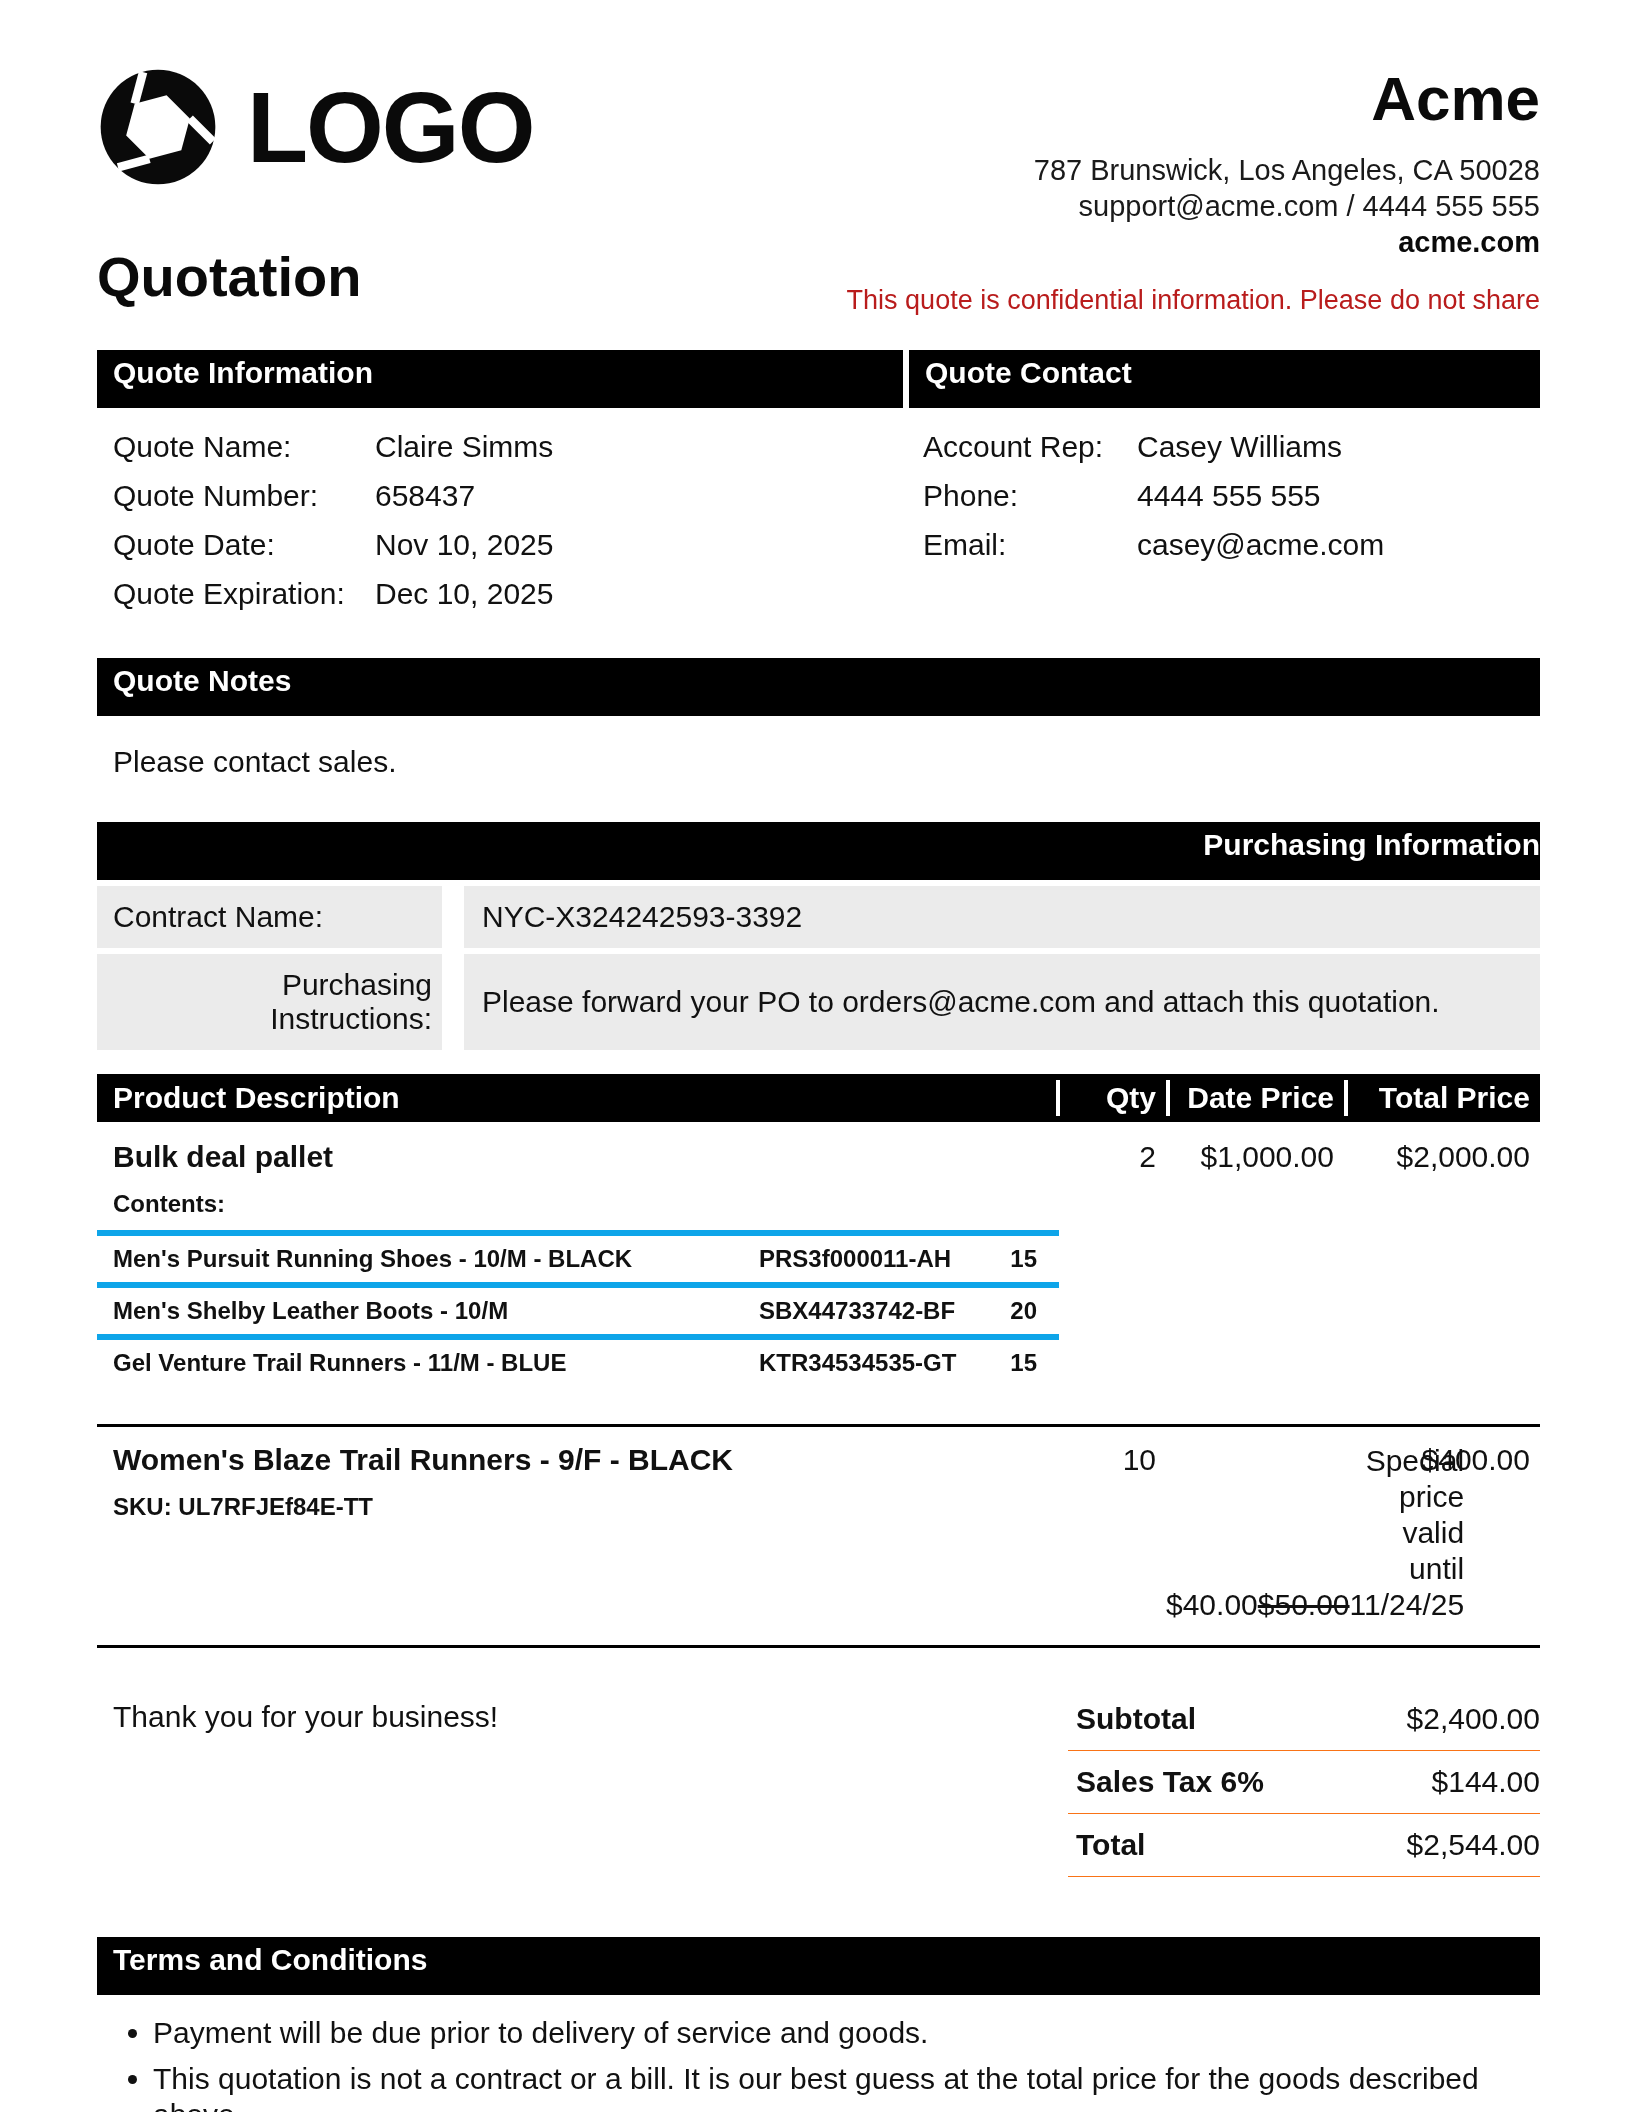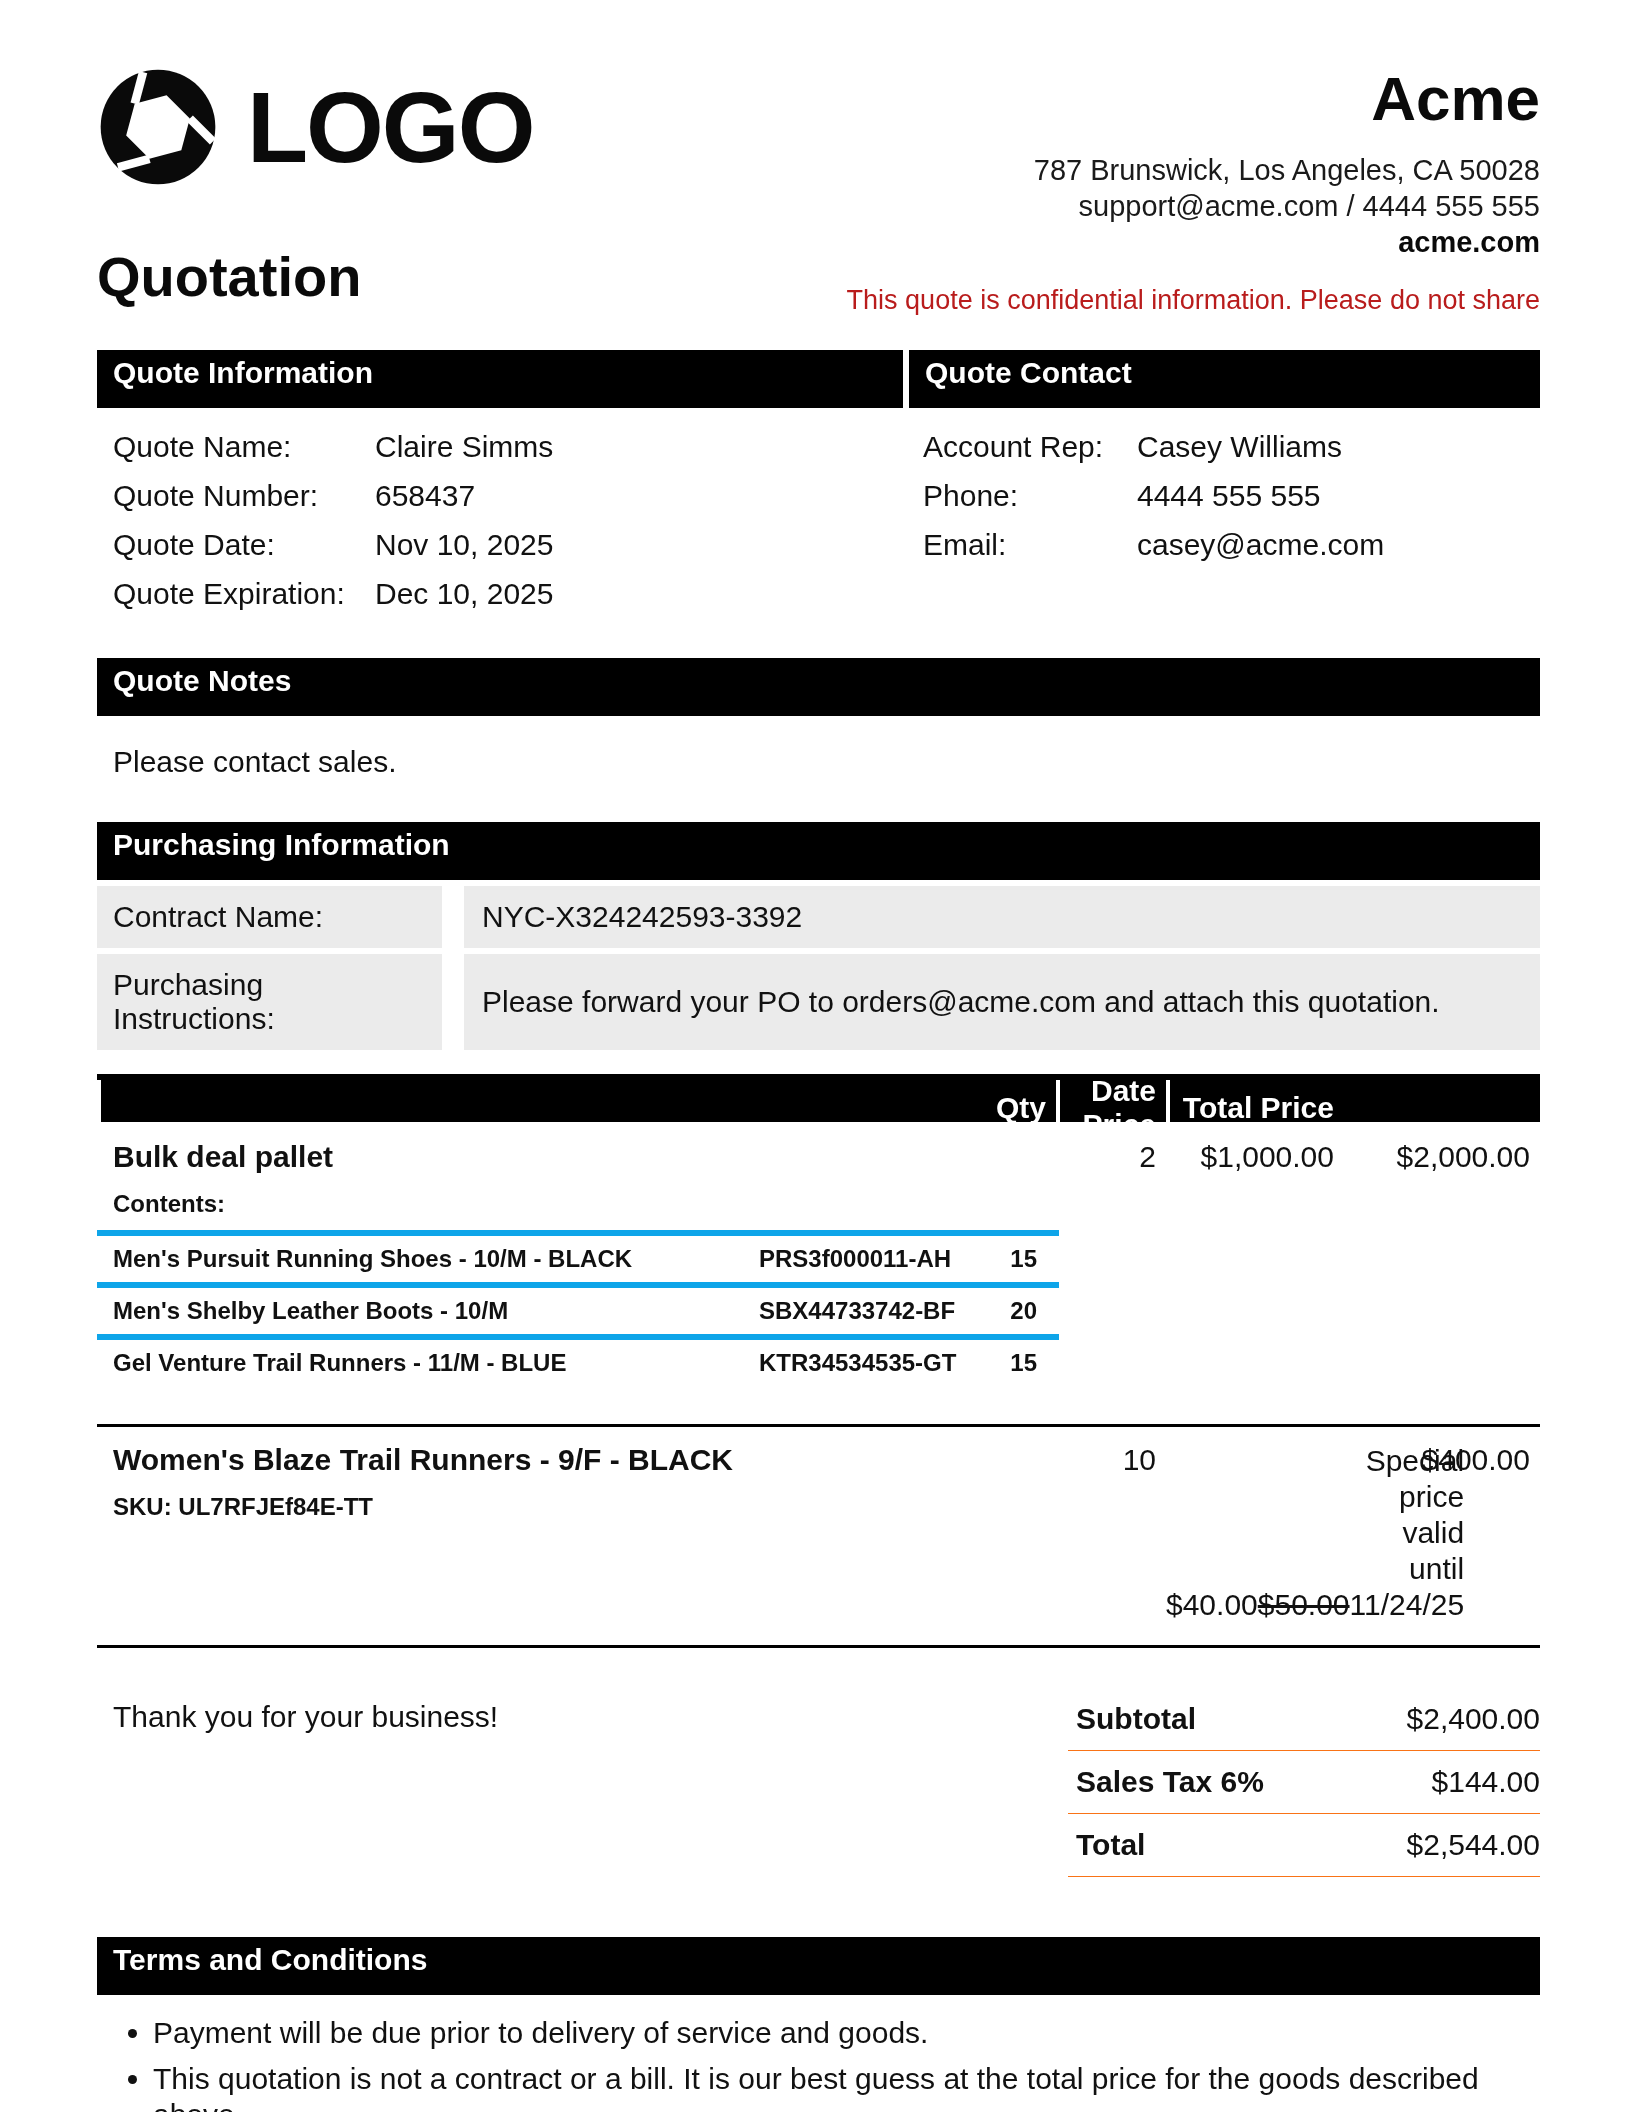--- a/index.html
+++ b/index.html
@@ -49,21 +49,21 @@
   .kv-row { display: flex; line-height: 49px; font-size: 30px; }
   .col-info .kv-label { width: 278px; padding-left: 16px; flex: 0 0 278px; }
   .col-contact .kv-label { width: 228px; padding-left: 14px; flex: 0 0 228px; }
   .kv-value { flex: 1; }
 
   
   .notes-section { margin-top: 40px; }
   .notes-text { font-size: 30px; padding: 28px 16px 0 16px; line-height: 1.2; }
 
   
-  .purchasing-section { margin-top: 42px; }
+  .purchasing-section { margin-top: 42px; text-align: right; }
   .p-row { display: flex; gap: 22px; margin-top: 6px; font-size: 30px; }
   .p-label {
     flex: 0 0 345px; background: #ebebeb; padding: 14px 10px 14px 16px;
     min-height: 59px; display: flex; align-items: center;
   }
   .p-value {
     flex: 1; background: #ebebeb; padding: 14px 10px 14px 18px;
     min-height: 59px; display: flex; align-items: center;
   }
 
@@ -195,20 +195,21 @@
       <div class="p-value">NYC-X324242593-3392</div>
     </div>
     <div class="p-row">
       <div class="p-label">Purchasing Instructions:</div>
       <div class="p-value">Please forward your PO to orders@acme.com and attach this quotation.</div>
     </div>
   </div>
 
   <div class="product-section">
     <div class="tbl-grid tbl-head">
+      <div class="cell-desc">Product Description</div>
       <div class="num">Qty</div>
       <div class="num">Date Price</div>
       <div class="num">Total Price</div>
     </div>
 
     <div class="tbl-grid item-row1">
       <div class="cell-desc item-name">Bulk deal pallet</div>
       <div class="num">2</div>
       <div class="num">$1,000.00</div>
       <div class="num">$2,000.00</div>

